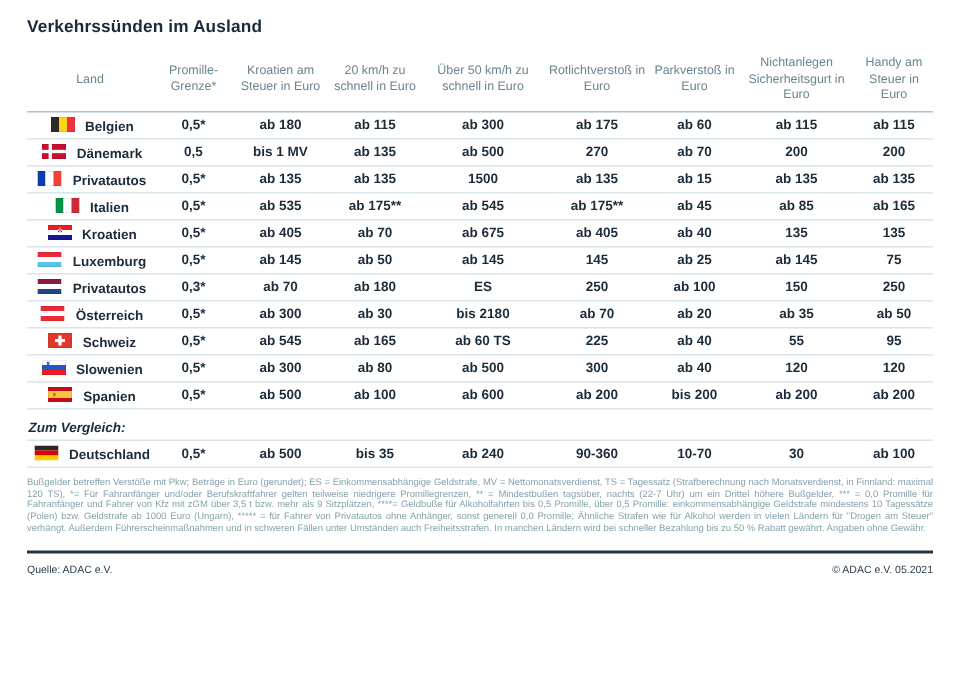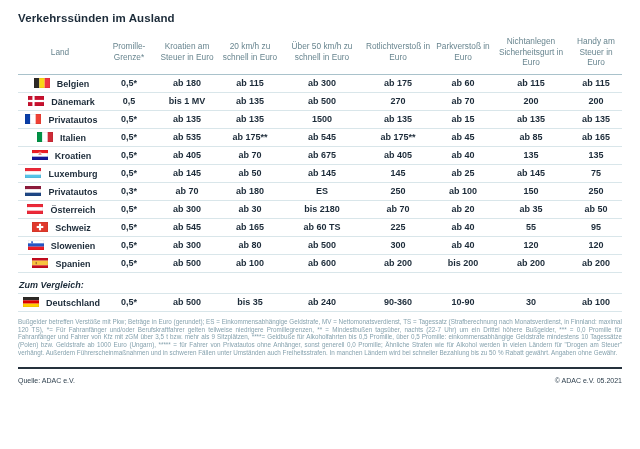--- a/index.html
+++ b/index.html
@@ -267,21 +267,21 @@
                 <rect x="0" y="0" width="16" height="3.3333333333333335" fill="#2d2926"></rect>
                 <rect x="0" y="3.3333333333333335" width="16" height="3.3333333333333335" fill="#dd0000"></rect>
                 <rect x="0" y="6.666666666666667" width="16" height="3.3333333333333335" fill="#ffce00"></rect>
                 <rect x="0.2" y="0.2" width="15.6" height="9.6" fill="none" stroke="rgba(0,0,0,0.12)" stroke-width="0.4"></rect>
               </svg></span><span>Deutschland</span></td>
           <td>0,5*</td>
           <td>ab 500</td>
           <td>bis 35</td>
           <td>ab 240</td>
           <td>90-360</td>
-          <td>10-90</td>
+          <td>10-70</td>
           <td>30</td>
           <td>ab 100</td>
         </tr>
       </tbody>
   </table>
 
   <p class="footnote">Bußgelder betreffen Verstöße mit Pkw; Beträge in Euro (gerundet); ES = Einkommensabhängige Geldstrafe, MV = Nettomonatsverdienst, TS = Tagessatz (Strafberechnung nach Monatsverdienst, in Finnland: maximal 120 TS), *= Für Fahranfänger und/oder Berufskraftfahrer gelten teilweise niedrigere Promillegrenzen, ** = Mindestbußen tagsüber, nachts (22-7 Uhr) um ein Drittel höhere Bußgelder, *** = 0,0 Promille für Fahranfänger und Fahrer von Kfz mit zGM über 3,5 t bzw. mehr als 9 Sitzplätzen, ****= Geldbuße für Alkoholfahrten bis 0,5 Promille, über 0,5 Promille: einkommensabhängige Geldstrafe mindestens 10 Tagessätze (Polen) bzw. Geldstrafe ab 1000 Euro (Ungarn), ***** = für Fahrer von Privatautos ohne Anhänger, sonst generell 0,0 Promille; Ähnliche Strafen wie für Alkohol werden in vielen Ländern für "Drogen am Steuer" verhängt. Außerdem Führerscheinmaßnahmen und in schweren Fällen unter Umständen auch Freiheitsstrafen. In manchen Ländern wird bei schneller Bezahlung bis zu 50 % Rabatt gewährt. Angaben ohne Gewähr.</p>
 
   <div class="rule"></div>
   <div class="footer">

